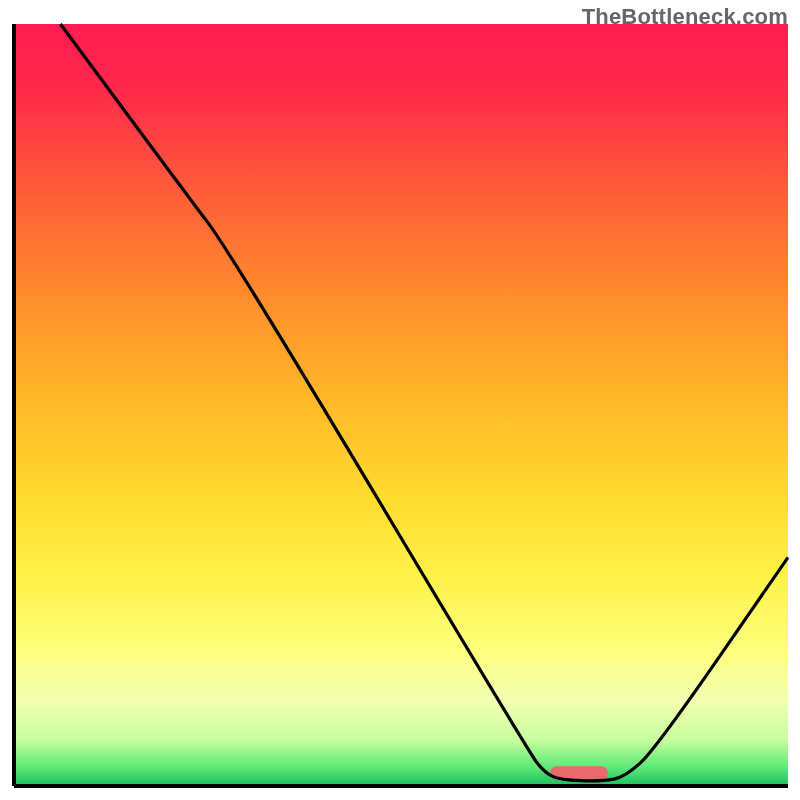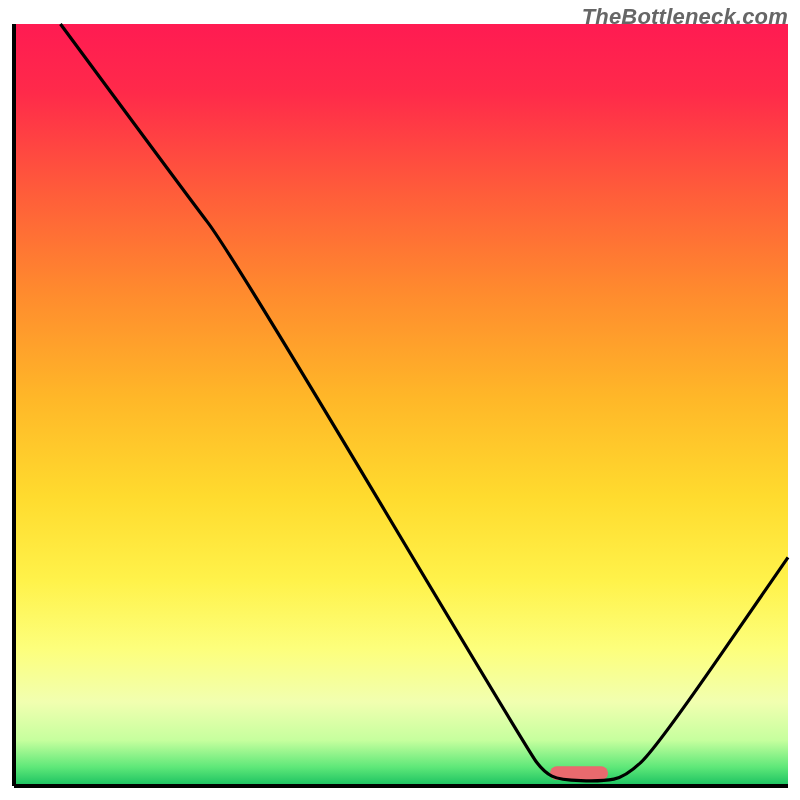--- a/index.html
+++ b/index.html
@@ -8,21 +8,20 @@
     width: 800px;
     height: 800px;
     overflow: hidden;
     background: #fff;
     font-family: Arial, sans-serif;
   }
   .chart-container {
     position: relative;
     width: 800px;
     height: 604px;
-    font-style: italic;
   }
   .watermark {
     position: absolute;
     top: 4px;
     right: 12px;
     font-size: 22px;
     font-weight: bold;
     color: #666;
     z-index: 10;
     letter-spacing: 0.2px;

